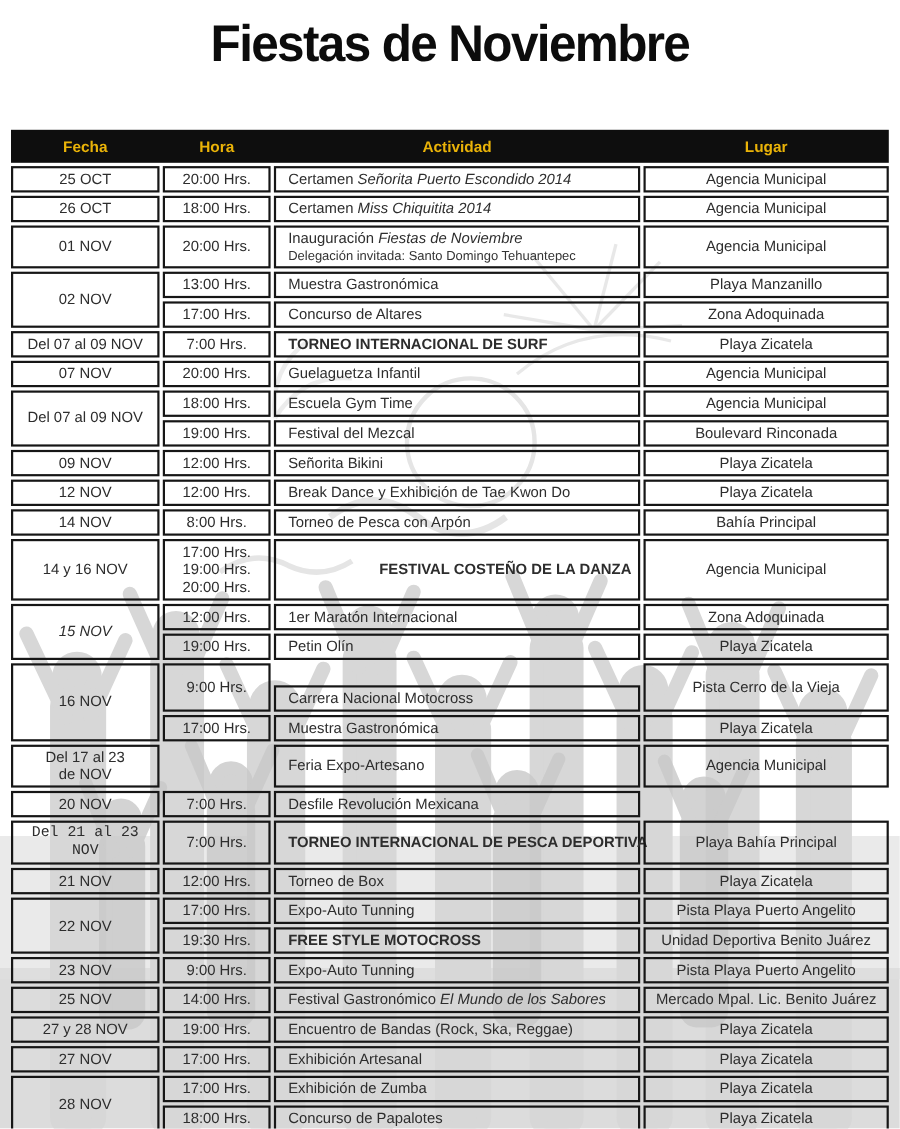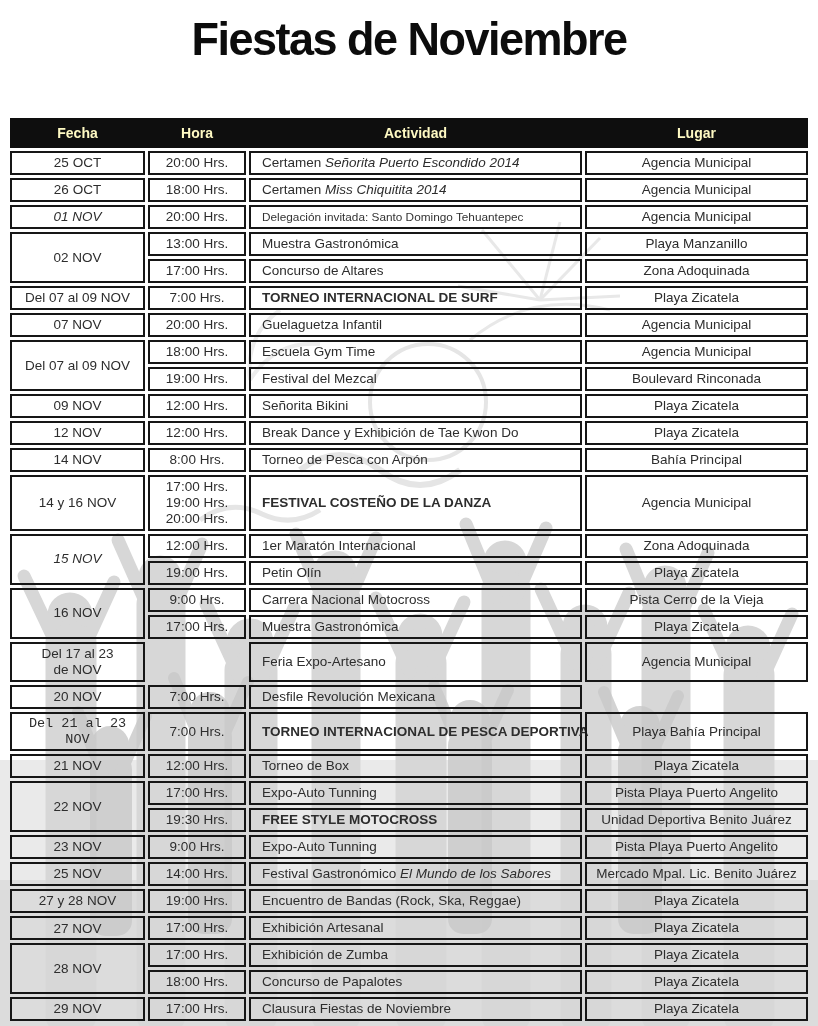--- a/index.html
+++ b/index.html
@@ -28,21 +28,21 @@
     gap:3px;
   }
   .header-bar{
     grid-row:1;grid-column:1 / -1;
     background:#0e0e0e;
     display:grid;
     grid-template-columns:135px 98px 333px 223px;
     gap:3px;align-items:center;
   }
   .header-label{
-    color:#fef9c3;font-weight:bold;font-size:14px;text-align:center;
+    color:#eab308;font-weight:bold;font-size:14px;text-align:center;
   }
   .cell{
     border:2px solid #161616;
     box-sizing:border-box;
     background:transparent;
     display:flex;flex-direction:column;
     justify-content:center;align-items:center;
     text-align:center;
     font-size:13.5px;line-height:1.18;
     padding:2px 6px;
@@ -183,27 +183,28 @@
       <div class="cell fecha-cell" style="grid-area: 3 / 1 / span 1;">
         <div>26 OCT</div>
       </div>
       <div class="cell hora-cell" style="grid-area: 3 / 2;">
         <div>18:00 Hrs.</div>
       </div>
       <div class="cell actividad-cell" style="grid-area: 3 / 3;">
         <div class="act-line"><span>Certamen </span><span class="seg-italic">Miss Chiquitita 2014</span></div>
       </div>
       <div class="cell lugar-cell" style="grid-area: 3 / 4;">Agencia Municipal</div>
-      <div class="cell fecha-cell" style="grid-area: 4 / 1 / span 1; font-style: italic;">
+      <div class="cell fecha-cell" style="grid-area: 4 / 1 / span 1;">
         <div>01 NOV</div>
       </div>
       <div class="cell hora-cell" style="grid-area: 4 / 2;">
         <div>20:00 Hrs.</div>
       </div>
       <div class="cell actividad-cell" style="grid-area: 4 / 3;">
+        <div class="act-line"><span>Inauguración </span><span class="seg-italic">Fiestas de Noviembre</span></div>
         <div class="act-note">Delegación invitada: Santo Domingo Tehuantepec</div>
       </div>
       <div class="cell lugar-cell" style="grid-area: 4 / 4;">Agencia Municipal</div>
       <div class="cell fecha-cell" style="grid-area: 5 / 1 / span 2;">
         <div>02 NOV</div>
       </div>
       <div class="cell hora-cell" style="grid-area: 5 / 2;">
         <div>13:00 Hrs.</div>
       </div>
       <div class="cell actividad-cell" style="grid-area: 5 / 3;">
@@ -285,21 +286,21 @@
       </div>
       <div class="cell lugar-cell" style="grid-area: 13 / 4;">Bahía Principal</div>
       <div class="cell fecha-cell" style="grid-area: 14 / 1 / span 1;">
         <div>14 y 16 NOV</div>
       </div>
       <div class="cell hora-cell" style="grid-area: 14 / 2;">
         <div>17:00 Hrs.</div>
         <div>19:00 Hrs.</div>
         <div>20:00 Hrs.</div>
       </div>
-      <div class="cell actividad-cell" style="grid-area: 14 / 3;">
+      <div class="cell actividad-cell" style="grid-area: 14 / 3; align-items: flex-end;">
         <div class="act-line"><span class="seg-bold">FESTIVAL COSTEÑO DE LA DANZA</span></div>
       </div>
       <div class="cell lugar-cell" style="grid-area: 14 / 4;">Agencia Municipal</div>
       <div class="cell fecha-cell" style="grid-area: 15 / 1 / span 2; font-style: italic;">
         <div>15 NOV</div>
       </div>
       <div class="cell hora-cell" style="grid-area: 15 / 2;">
         <div>12:00 Hrs.</div>
       </div>
       <div class="cell actividad-cell" style="grid-area: 15 / 3;">
@@ -312,21 +313,21 @@
       <div class="cell actividad-cell" style="grid-area: 16 / 3;">
         <div class="act-line"><span>Petin Olín</span></div>
       </div>
       <div class="cell lugar-cell" style="grid-area: 16 / 4;">Playa Zicatela</div>
       <div class="cell fecha-cell" style="grid-area: 17 / 1 / span 2;">
         <div>16 NOV</div>
       </div>
       <div class="cell hora-cell" style="grid-area: 17 / 2;">
         <div>9:00 Hrs.</div>
       </div>
-      <div class="cell actividad-cell" style="grid-area: 17 / 3;">
+      <div class="cell actividad-cell" style="grid-area: 17 / 3; margin-top: 20px;">
         <div class="act-line"><span>Carrera Nacional Motocross</span></div>
       </div>
       <div class="cell lugar-cell" style="grid-area: 17 / 4;">Pista Cerro de la Vieja</div>
       <div class="cell hora-cell" style="grid-area: 18 / 2;">
         <div>17:00 Hrs.</div>
       </div>
       <div class="cell actividad-cell" style="grid-area: 18 / 3;">
         <div class="act-line"><span>Muestra Gastronómica</span></div>
       </div>
       <div class="cell lugar-cell" style="grid-area: 18 / 4;">Playa Zicatela</div>

